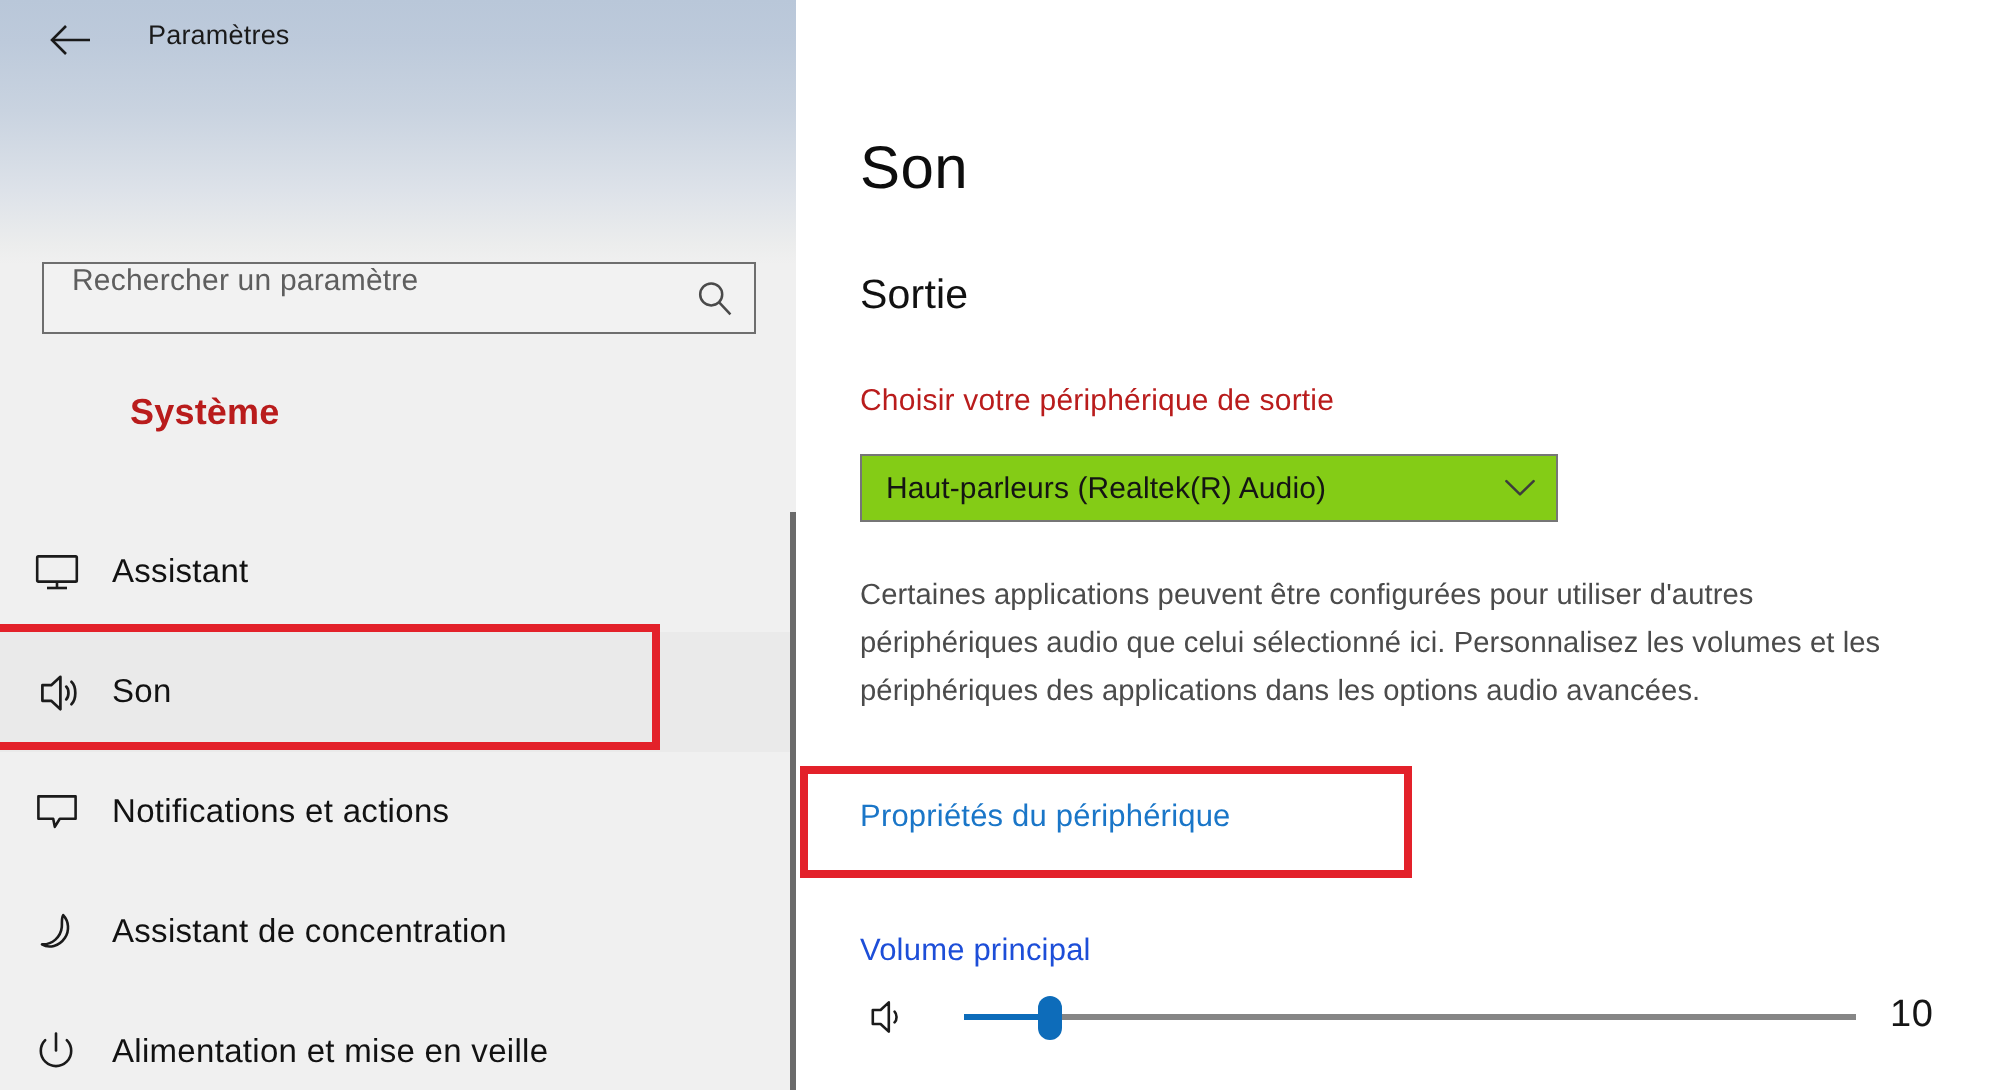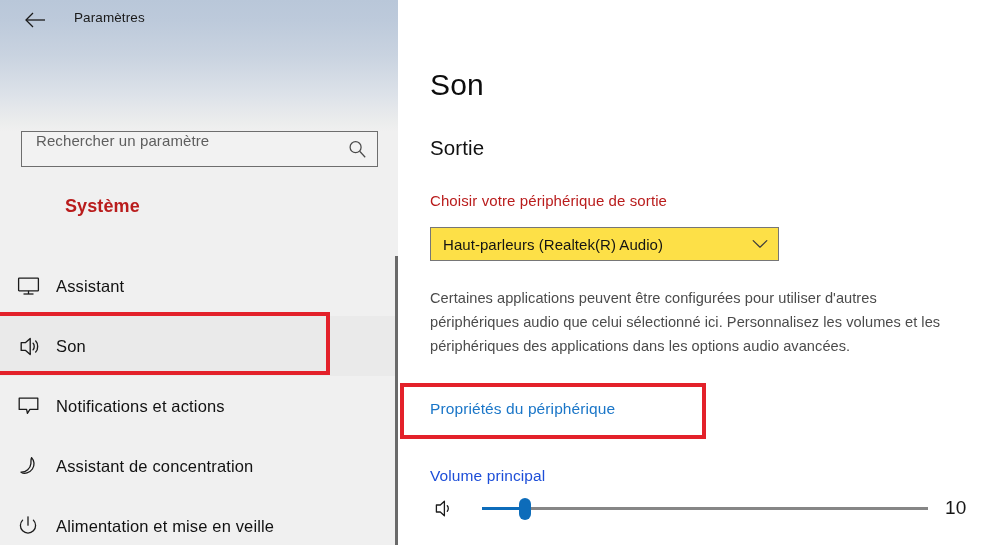--- a/index.html
+++ b/index.html
@@ -123,21 +123,21 @@
     position: absolute; left: 32px; top: 136px;
     font-size: 20.5px; color: #111; font-weight: 400; letter-spacing: .1px;
   }
   .field-label {
     position: absolute; left: 32px; top: 192px;
     font-size: 15px; color: #b91c1c; letter-spacing: .1px;
   }
   .dropdown {
     position: absolute; left: 32px; top: 227px;
     width: 349px; height: 34px;
-    background: #fde047;
+    background: #84cc16;
     border: 1.4px solid #767676;
     display: flex; align-items: center;
     cursor: pointer;
   }
   .dropdown-value {
     flex: 1; padding-left: 12px;
     font-size: 15px; color: #141414; letter-spacing: .05px;
     white-space: nowrap; overflow: hidden;
   }
   .dropdown-chevron {

